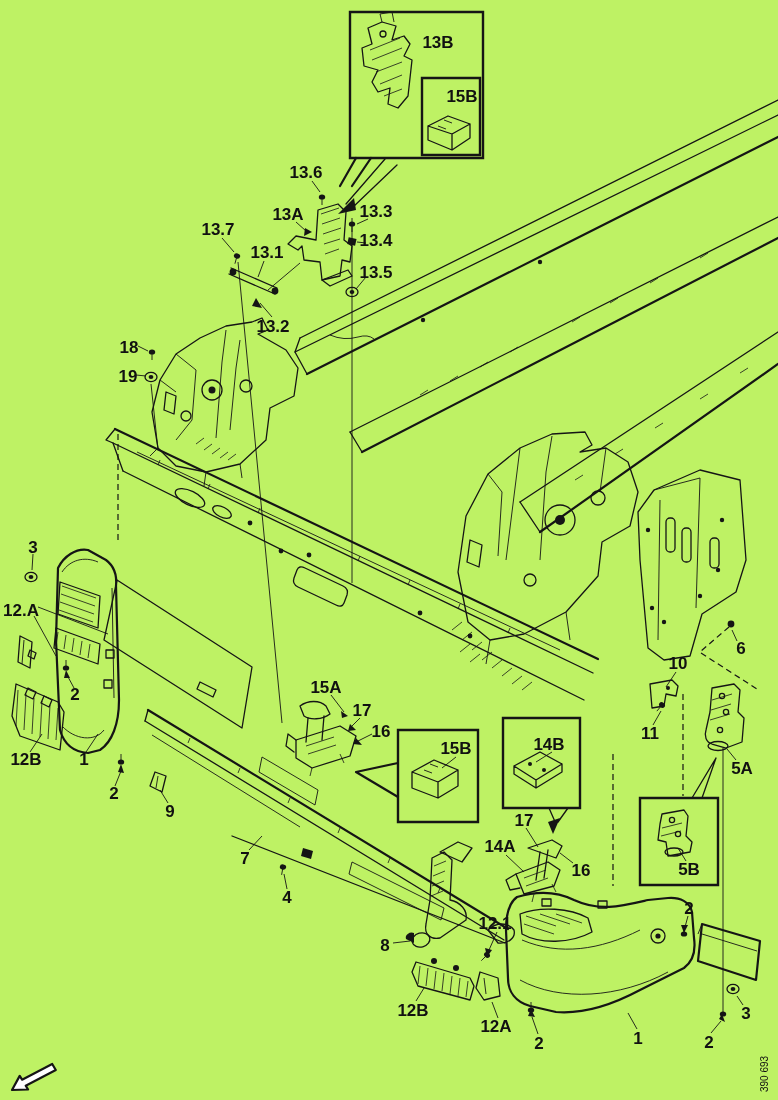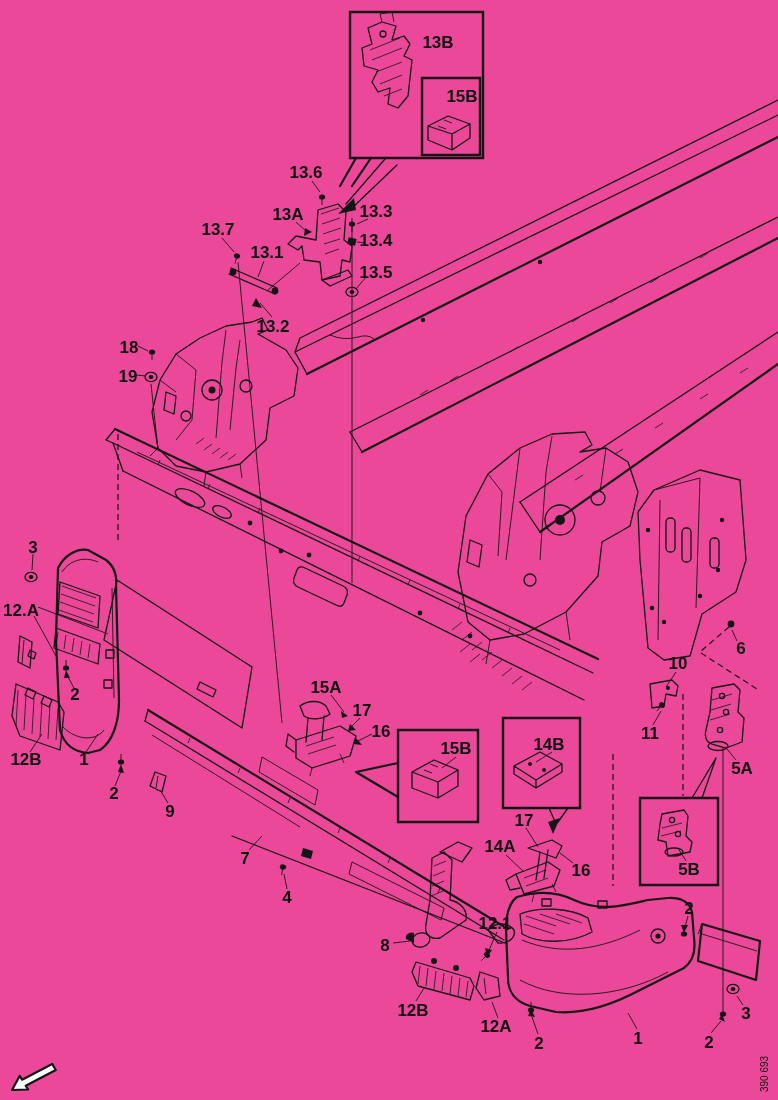--- a/index.html
+++ b/index.html
@@ -1,16 +1,16 @@
 <!DOCTYPE html>
 <html><head>
 <meta charset="utf-8">
 <style>
   html,body{margin:0;padding:0;background:#e8e8e8;}
-  #page{position:relative;width:778px;height:1100px;background:#ec4899;overflow:hidden;
+  #page{position:relative;width:778px;height:1100px;background:#bef264;overflow:hidden;
         font-family:"Liberation Sans", sans-serif;}
   svg{position:absolute;left:0;top:0;}
   svg *{vector-effect:non-scaling-stroke;}
   .ln{fill:none;stroke:#151515;stroke-width:1.3;stroke-linecap:round;stroke-linejoin:round;}
   .ln2{fill:none;stroke:#151515;stroke-width:2.2;stroke-linecap:round;stroke-linejoin:round;}
   .thin{fill:none;stroke:#151515;stroke-width:0.9;}
   .h{fill:none;stroke:#151515;stroke-width:0.8;}
   .dash{fill:none;stroke:#151515;stroke-width:1.2;stroke-dasharray:6 4;}
   .box{fill:none;stroke:#151515;stroke-width:2.4;}
   .fill{fill:#151515;stroke:none;}

